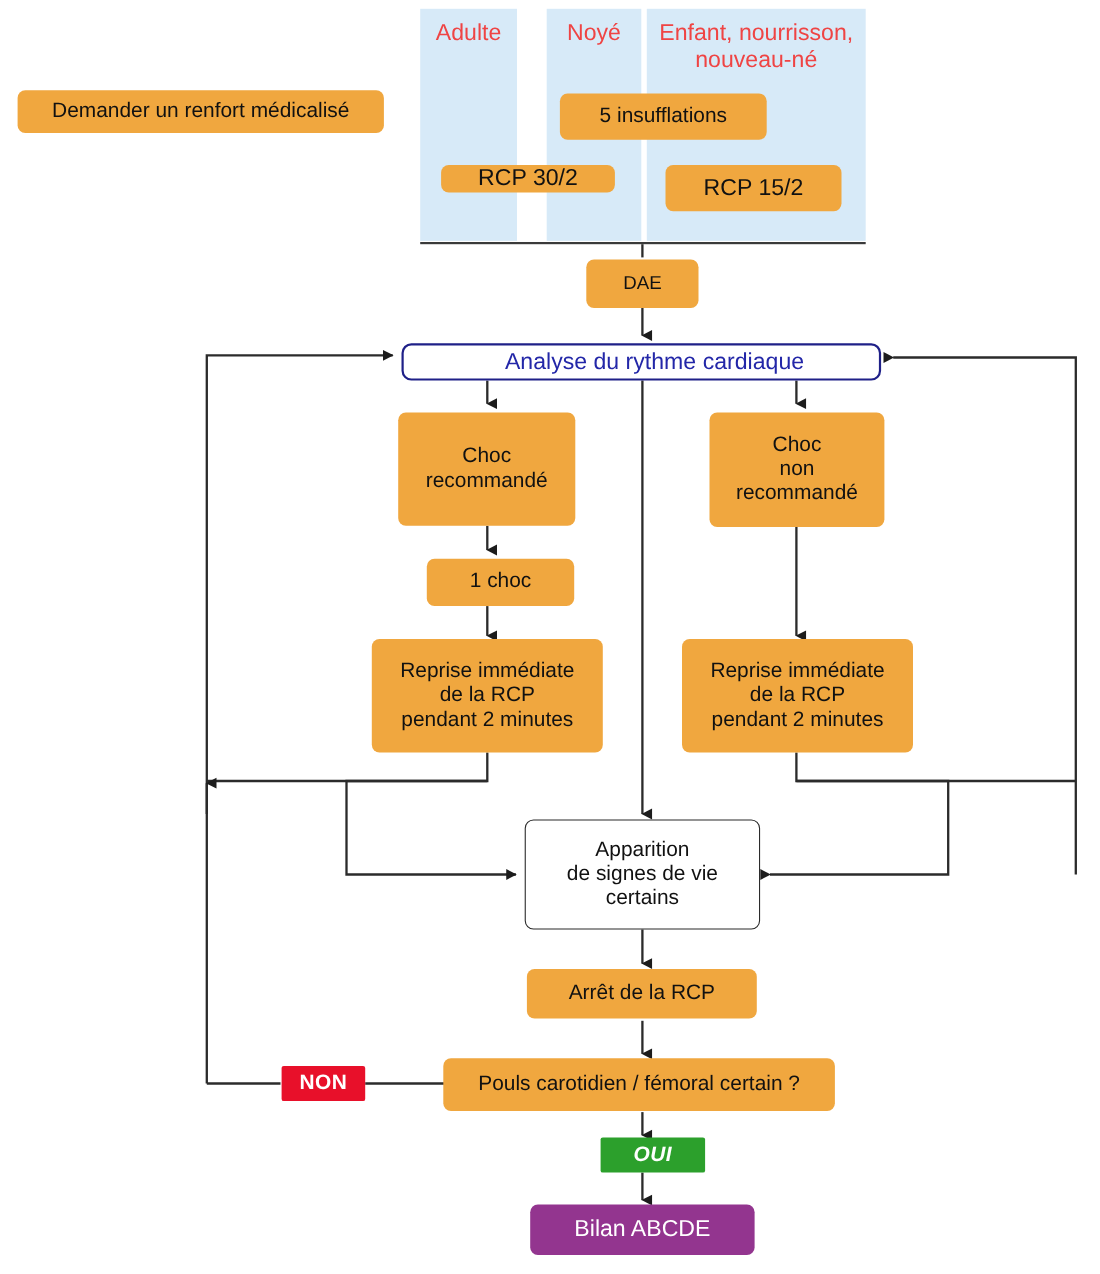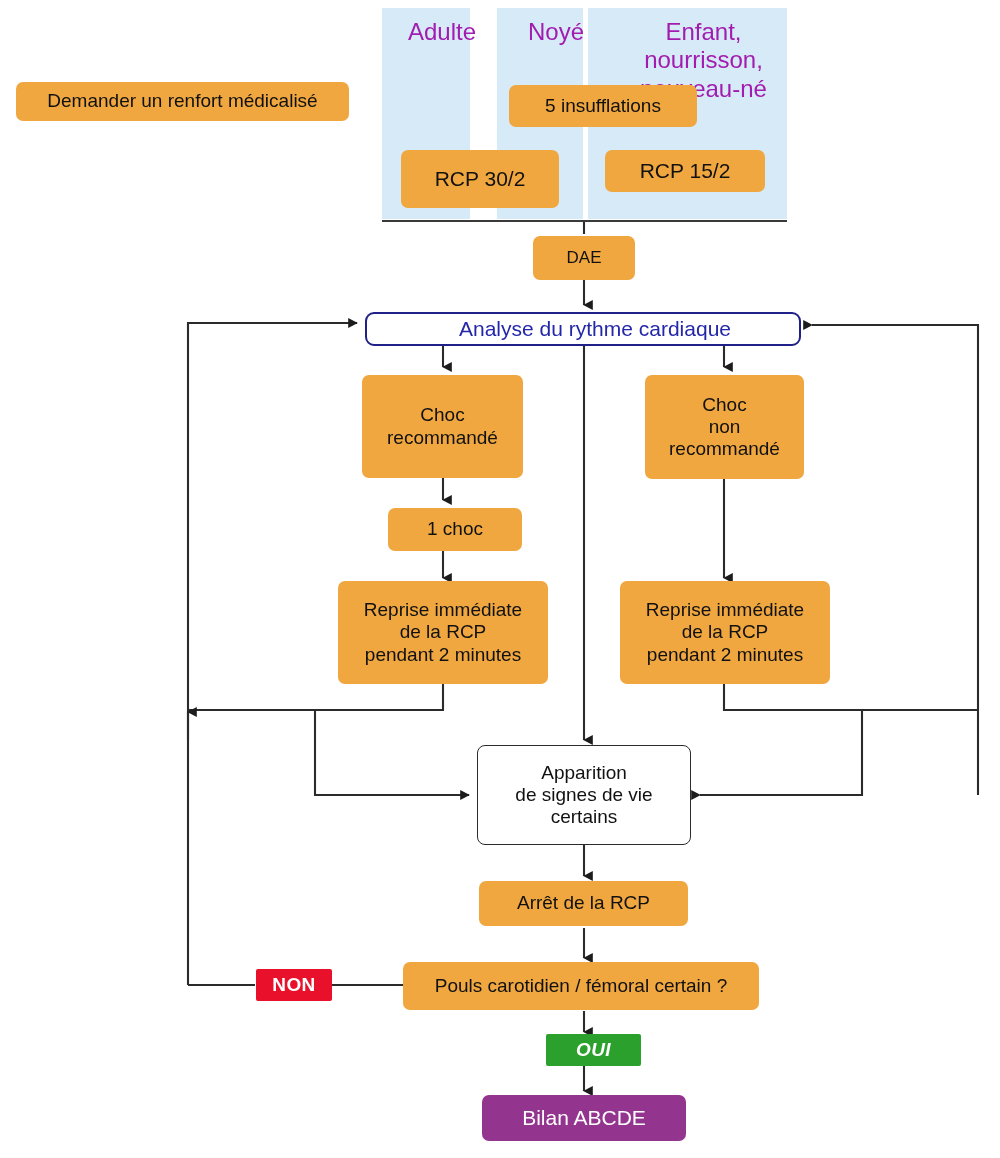--- a/index.html
+++ b/index.html
@@ -70,25 +70,24 @@
     border-radius:2px;
     letter-spacing:.4px;
   }
   
   .lane{
     position:absolute;
     background:#D7EAF8;
   }
   .lane-title{
     position:absolute;
-    color:#a21caf;
+    color:#ef4444;
     text-align:center;
     line-height:1.18;
-    font-size:24px;
-    padding-left:16px;
+    font-size:21px;
   }
   .rule{
     position:absolute;
     background:#3a3a3a;
   }
 </style>
 </head>
 <body>
 
 <div id="canvas">
@@ -163,21 +162,21 @@
   <div class="lane-title" style="left:497px;top:18px;width:86px;">Noyé</div>
   <div class="lane-title" style="left:588px;top:18px;width:199px;white-space:pre-line;">Enfant, nourrisson,
 nouveau-né</div>
 
   <div class="rule" style="left:382px;top:220px;width:405px;height:2.4px;"></div>
 
   <div class="node orange" style="left:16px;top:82px;width:333px;height:39px;font-size:19px;">Demander un renfort médicalisé</div>
 
   <div class="node orange" style="left:509px;top:85px;width:188px;height:42px;font-size:19px;">5 insufflations</div>
 
-  <div class="node orange" style="left:401px;top:150px;width:158px;height:58px;font-size:21px;">RCP 30/2</div>
+  <div class="node orange" style="left:401px;top:150px;width:158px;height:25px;font-size:21px;">RCP 30/2</div>
 
   <div class="node orange" style="left:605px;top:150px;width:160px;height:42px;font-size:21px;">RCP 15/2</div>
 
   <div class="node orange" style="left:533px;top:236px;width:102px;height:44px;font-size:17px;">DAE</div>
 
   <div class="node blue-outline" style="left:365px;top:312px;width:436px;height:34px;font-size:21px;">Analyse du rythme cardiaque</div>
 
   <div class="node orange" style="left:362px;top:375px;width:161px;height:103px;font-size:19px;">Choc
 recommandé</div>
 

